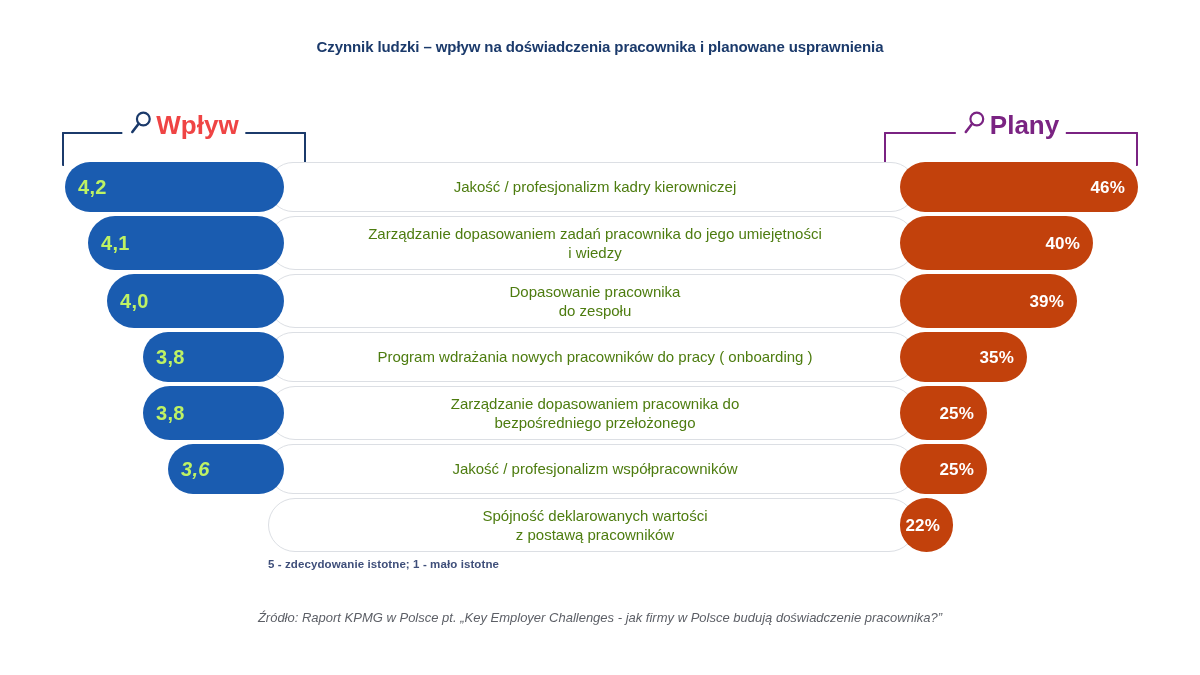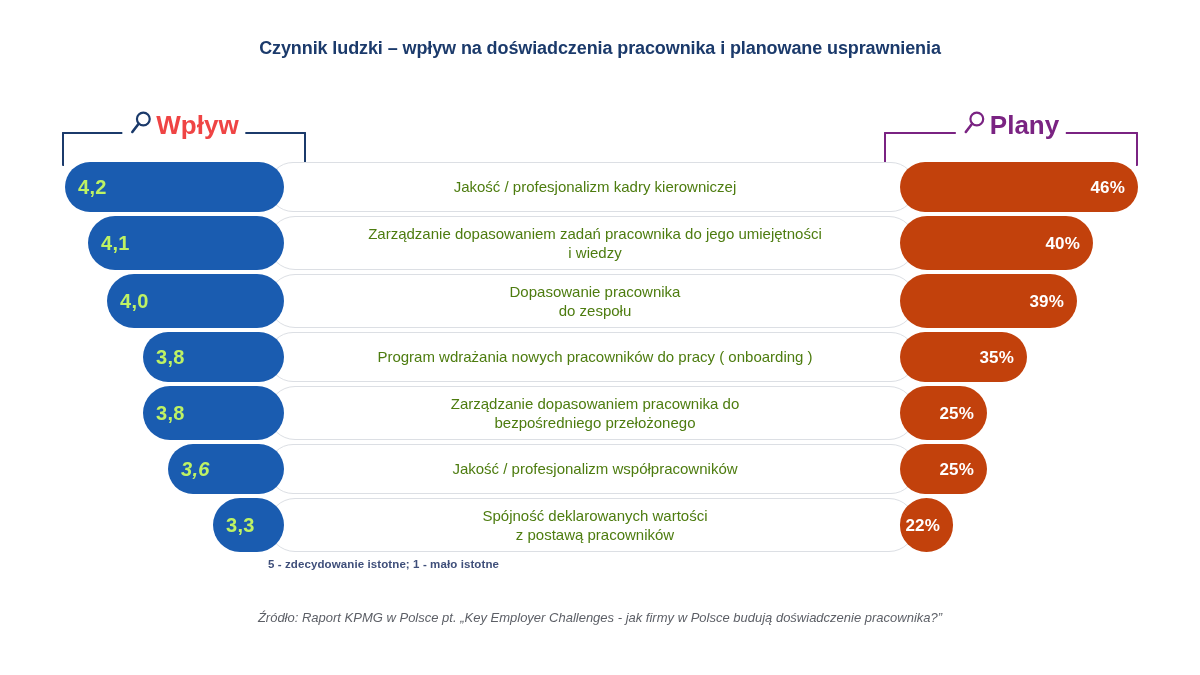--- a/index.html
+++ b/index.html
@@ -15,21 +15,21 @@
     width: 1200px; height: 675px;
     background: #ffffff;
   }
 
   
   #title {
     position: absolute;
     left: 0; top: 38px;
     width: 1200px;
     text-align: center;
-    font-size: 18px;
+    font-size: 15px;
     font-weight: bold;
     color: #1b3a6b;
     letter-spacing: -0.1px;
   }
 
   
   .hdr {
     position: absolute;
     top: 108px;
     height: 58px;
@@ -294,23 +294,20 @@
           <span class="val">25%</span>
         </div>
         <div class="row-label">
           <div>
             <div>Jakość / profesjonalizm współpracowników</div>
           </div>
         </div>
       </div>
       <div class="row" style="height: 54px;">
         <div class="capsule"></div>
-        <div class="bar-blue" style="left: 213px; width: 71px;">
-          <span class="val">3,3</span>
-        </div>
         <div class="bar-purple" style="width: 53px;">
           <span class="val">22%</span>
         </div>
         <div class="row-label">
           <div>
             <div>Spójność deklarowanych wartości</div>
             <div>z postawą pracowników</div>
           </div>
         </div>
       </div>

